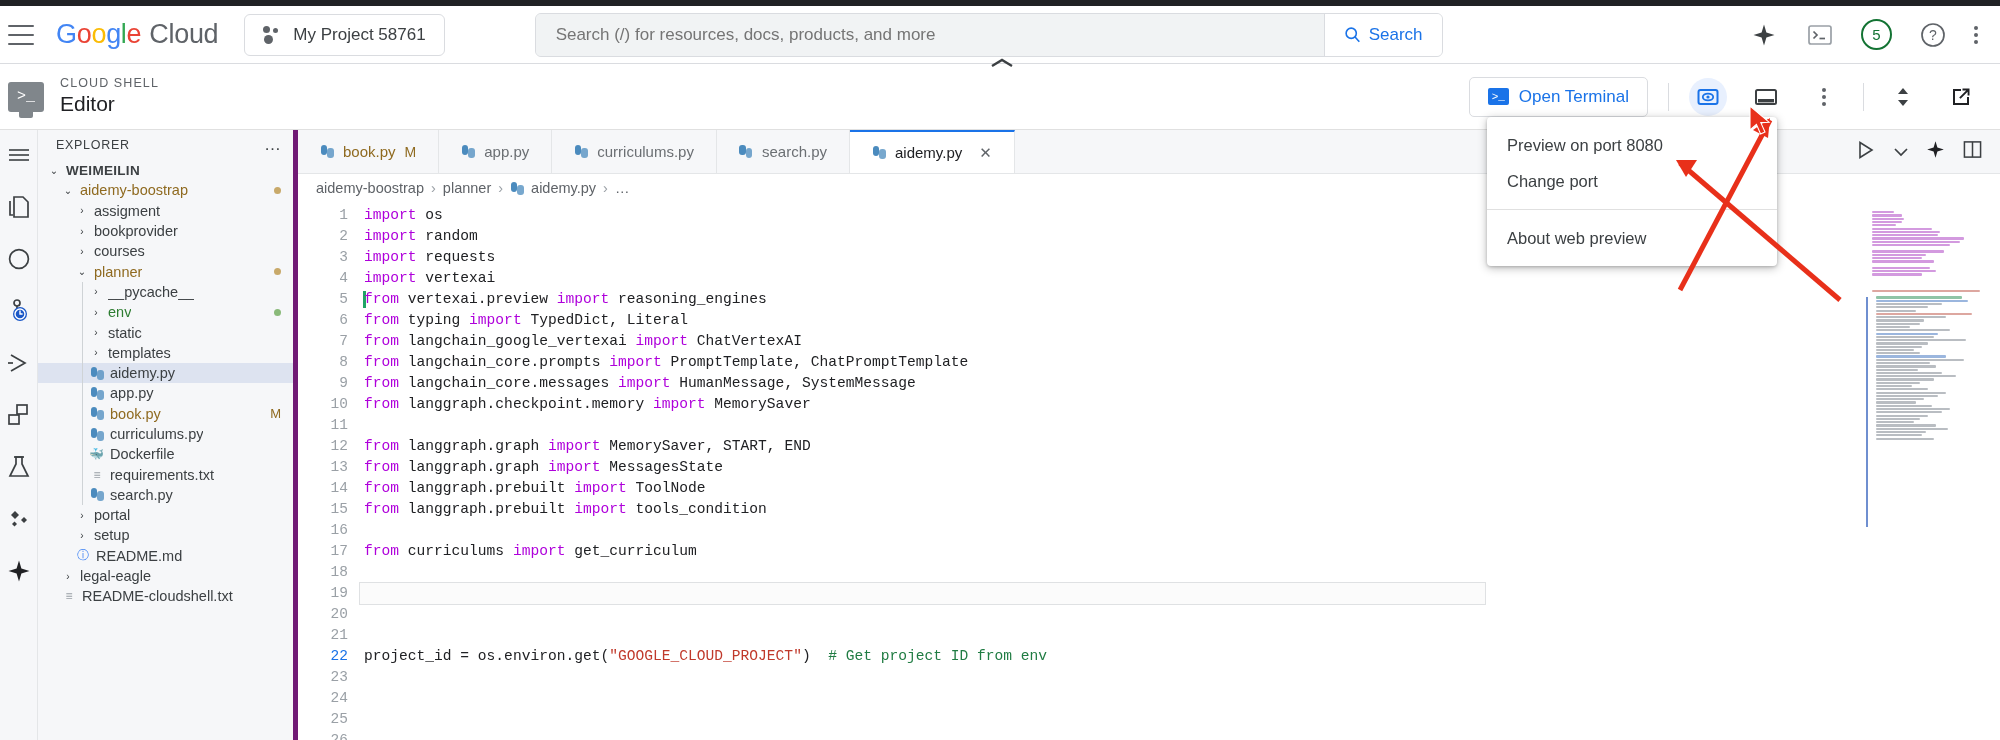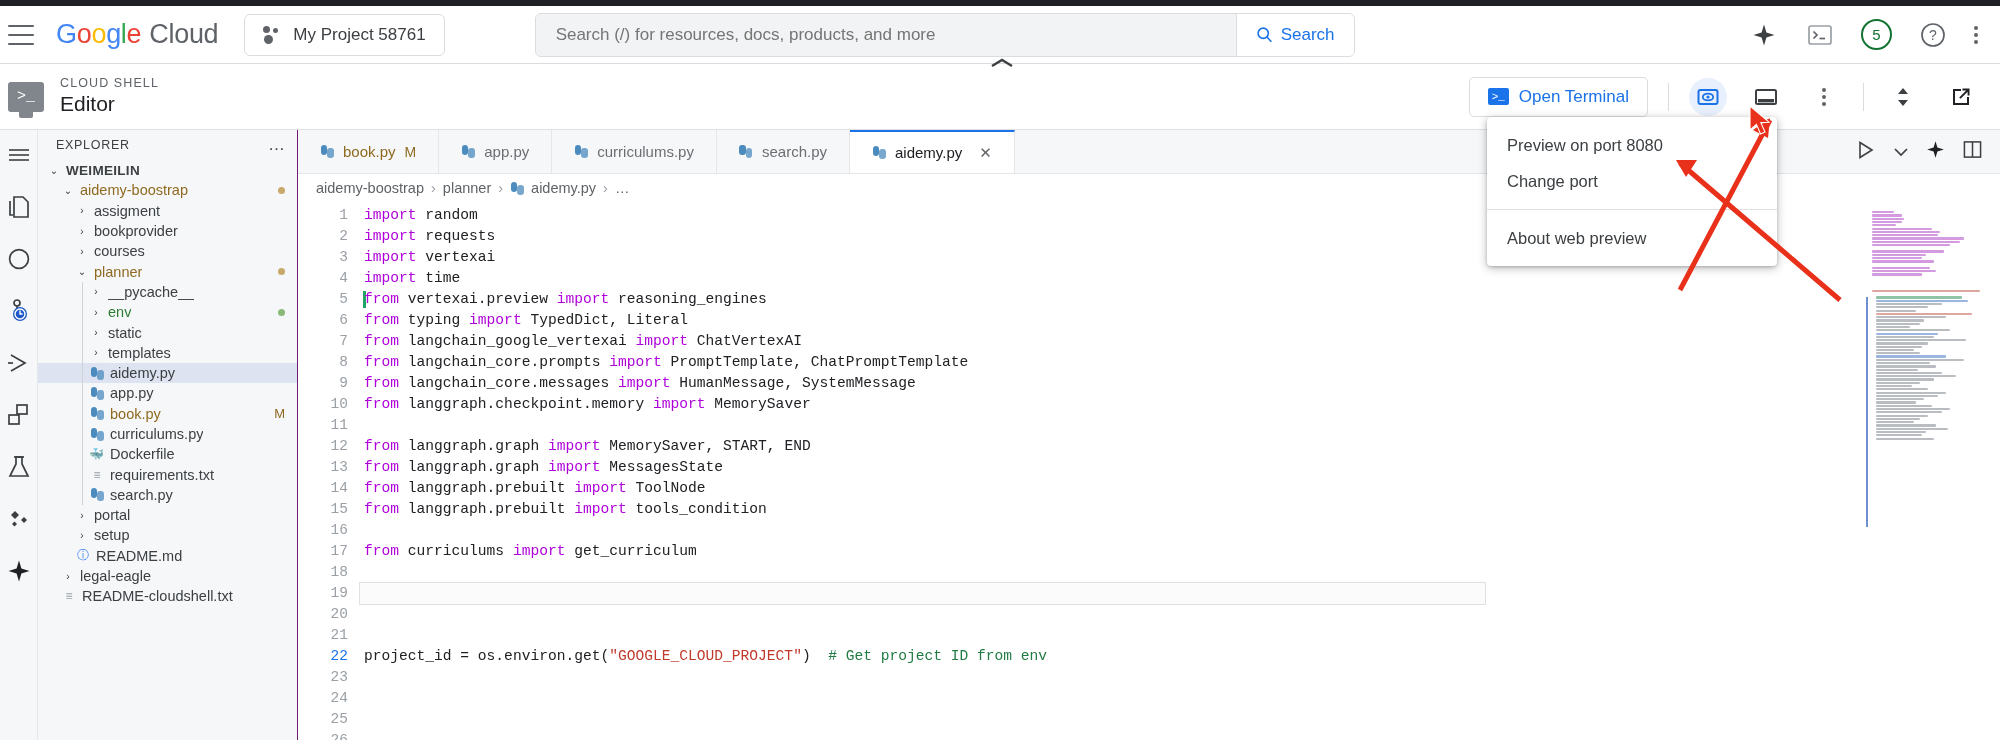--- a/index.html
+++ b/index.html
@@ -34,21 +34,21 @@
   .proj-icon i { position:absolute; background:#5f6368; border-radius:50%; display:block; }
   .proj-icon i:nth-child(1){ width:7px;height:7px; left:0; top:0;}
   .proj-icon i:nth-child(2){ width:5px;height:5px; left:10px; top:2px;}
   .proj-icon i:nth-child(3){ width:9px;height:9px; left:1px; top:9px;}
 
   .search-wrap {
     margin-left:90px; display:flex; align-items:stretch; height:44px;
     border:1px solid #dadce0; border-radius:6px; overflow:hidden; background:#f1f3f4;
   }
   .search-input {
-    width:700px; border:none; outline:none; background:#f1f3f4;
+    width:788px; border:none; outline:none; background:#f1f3f4;
     font-size:17px; color:#5f6368; padding:0 20px; font-family:"Liberation Sans", sans-serif;
   }
   .search-btn {
     width:118px; background:#fff; border:none; border-left:1px solid #dadce0;
     display:flex; align-items:center; justify-content:center; gap:8px;
     color:#1a73e8; font-size:17px; cursor:pointer; font-family:"Liberation Sans", sans-serif;
   }
   .hdr-right { margin-left:auto; display:flex; align-items:center; gap:26px; padding-right:22px; }
   .hdr-ico { width:30px; height:30px; display:flex; align-items:center; justify-content:center; cursor:pointer; color:#5f6368; }
   .badge-5 {
@@ -94,21 +94,21 @@
   .activity {
     position:absolute; top:130px; left:0; width:38px; height:610px;
     background:#f6f7f9; border-right:1px solid #e4e6e8;
     display:flex; flex-direction:column; align-items:center; gap:26px; padding-top:12px;
   }
   .act-ico { width:26px; height:26px; display:flex; align-items:center; justify-content:center; cursor:pointer; color:#3c4043; position:relative; }
 
   
   .sidebar {
     position:absolute; top:130px; left:38px; width:260px; height:610px;
-    background:#f6f7f9; border-right:1px solid #701a75; overflow:hidden;
+    background:#f6f7f9; border-right:5px solid #701a75; overflow:hidden;
   }
   .explorer-head { height:30px; display:flex; align-items:center; padding:0 12px 0 18px; }
   .explorer-head .lbl { font-size:12.5px; letter-spacing:0.7px; color:#3c4043; }
   .explorer-head .dots { margin-left:auto; color:#3c4043; font-size:17px; cursor:pointer; line-height:8px;}
   .tree { font-size:14.5px; color:#3c4043; }
   .row { height:20.3px; display:flex; align-items:center; gap:6px; padding-right:12px; cursor:pointer; white-space:nowrap; position:relative; }
   .row.selected { background:#dde3f0; }
   .chev { width:12px; display:inline-block; text-align:center; font-size:10px; color:#3c4043; flex:0 0 12px; }
   .row .name { overflow:hidden; text-overflow:ellipsis; }
   .row .status { margin-left:auto; font-size:13px; }
@@ -615,24 +615,24 @@
           <div class="gline">19</div>
           <div class="gline">20</div>
           <div class="gline">21</div>
           <div class="gline cur">22</div>
           <div class="gline">23</div>
           <div class="gline">24</div>
           <div class="gline">25</div>
           <div class="gline">26</div>
         </div>
       <div class="codelines" id="codelines">
+          <div class="cline"><span class="kw">import</span><span class=""> os</span></div>
           <div class="cline"><span class="kw">import</span><span class=""> random</span></div>
           <div class="cline"><span class="kw">import</span><span class=""> requests</span></div>
           <div class="cline"><span class="kw">import</span><span class=""> vertexai</span></div>
-          <div class="cline"><span class="kw">import</span><span class=""> time</span></div>
           <div class="cline"><span class="kw">from</span><span class=""> vertexai.preview </span><span class="kw">import</span><span class=""> reasoning_engines</span></div>
           <div class="cline"><span class="kw">from</span><span class=""> typing </span><span class="kw">import</span><span class=""> TypedDict, Literal</span></div>
           <div class="cline"><span class="kw">from</span><span class=""> langchain_google_vertexai </span><span class="kw">import</span><span class=""> ChatVertexAI</span></div>
           <div class="cline"><span class="kw">from</span><span class=""> langchain_core.prompts </span><span class="kw">import</span><span class=""> PromptTemplate, ChatPromptTemplate</span></div>
           <div class="cline"><span class="kw">from</span><span class=""> langchain_core.messages </span><span class="kw">import</span><span class=""> HumanMessage, SystemMessage</span></div>
           <div class="cline"><span class="kw">from</span><span class=""> langgraph.checkpoint.memory </span><span class="kw">import</span><span class=""> MemorySaver</span></div>
           <div class="cline">&nbsp;</div>
           <div class="cline"><span class="kw">from</span><span class=""> langgraph.graph </span><span class="kw">import</span><span class=""> MemorySaver, START, END</span></div>
           <div class="cline"><span class="kw">from</span><span class=""> langgraph.graph </span><span class="kw">import</span><span class=""> MessagesState</span></div>
           <div class="cline"><span class="kw">from</span><span class=""> langgraph.prebuilt </span><span class="kw">import</span><span class=""> ToolNode</span></div>

